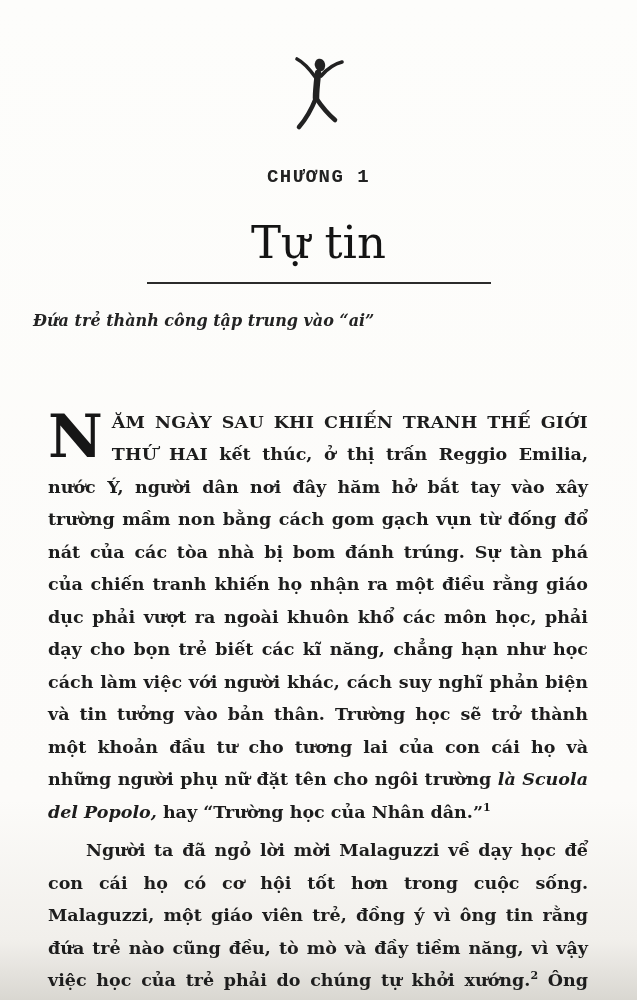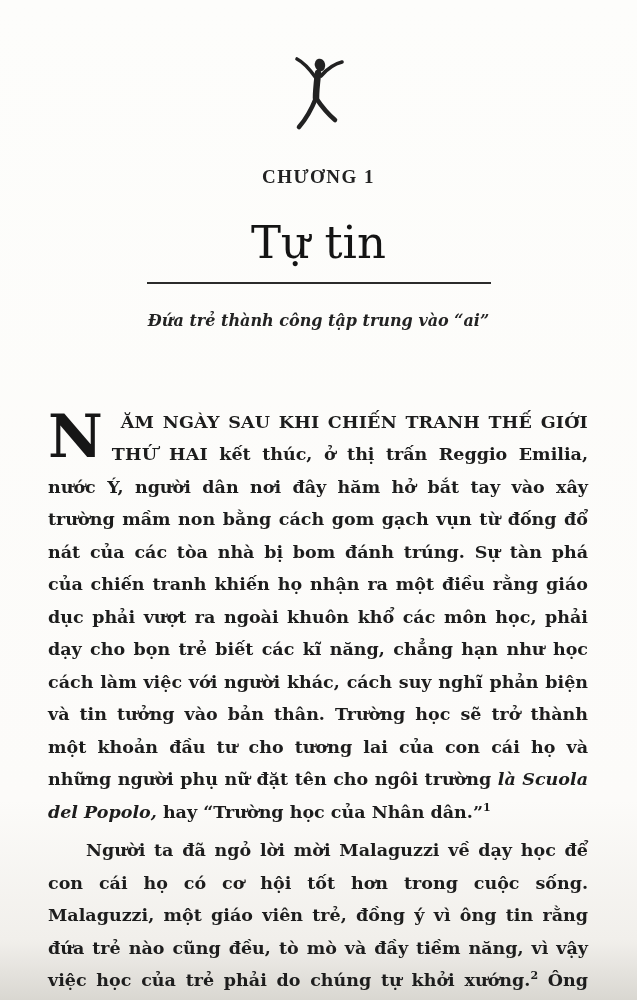--- a/index.html
+++ b/index.html
@@ -18,21 +18,21 @@
     color: #1b1b1b;
   }
   .figure-wrap {
     text-align: center;
     padding-top: 56px;
     height: 84px;
   }
   .chapter-label {
     margin-top: 26px;
     text-align: center;
-    font-family: Liberation Serif, serif;
+    font-family: Liberation Mono, monospace;
     font-weight: bold;
     font-size: 19px;
     letter-spacing: 1.5px;
     color: #222;
   }
   .chapter-title {
     margin: 30px 0 0 0;
     text-align: center;
     font-family: "DejaVu Serif", serif;
     font-weight: normal;
@@ -41,46 +41,47 @@
     color: #141414;
   }
   .title-rule {
     width: 344px;
     border: none;
     border-top: 2px solid #2b2b2b;
     margin: 14px auto 0 auto;
   }
   .epigraph {
     margin-top: 24px;
-    text-align: center;
+    text-align: left;
     font-style: italic;
     font-weight: bold;
     font-size: 16px;
     line-height: 26px;
     color: #232323;
+    margin-left: 33px;
   }
   .body-text {
     margin: 0 49px 0 48px;
     font-size: 17.5px;
     line-height: 32.5px;
     text-align: justify;
     font-weight: 600;
     color: #1d1d1d;
   }
   .para1 { margin-top: 72px; }
   .para2 { margin-top: 6px; text-indent: 38px; }
   .dropcap {
     float: left;
     font-size: 60px;
     line-height: 50px;
     padding: 5px 9px 0 0;
     font-weight: bold;
     color: #161616;
   }
-  .opening-caps { letter-spacing: 0.2px; margin-left: 9px; }
+  .opening-caps { letter-spacing: 0.2px; }
   .italic { font-style: italic; }
   sup {
     font-size: 11px;
     line-height: 0;
     vertical-align: super;
   }
 </style>
 </head>
 <body>
 

